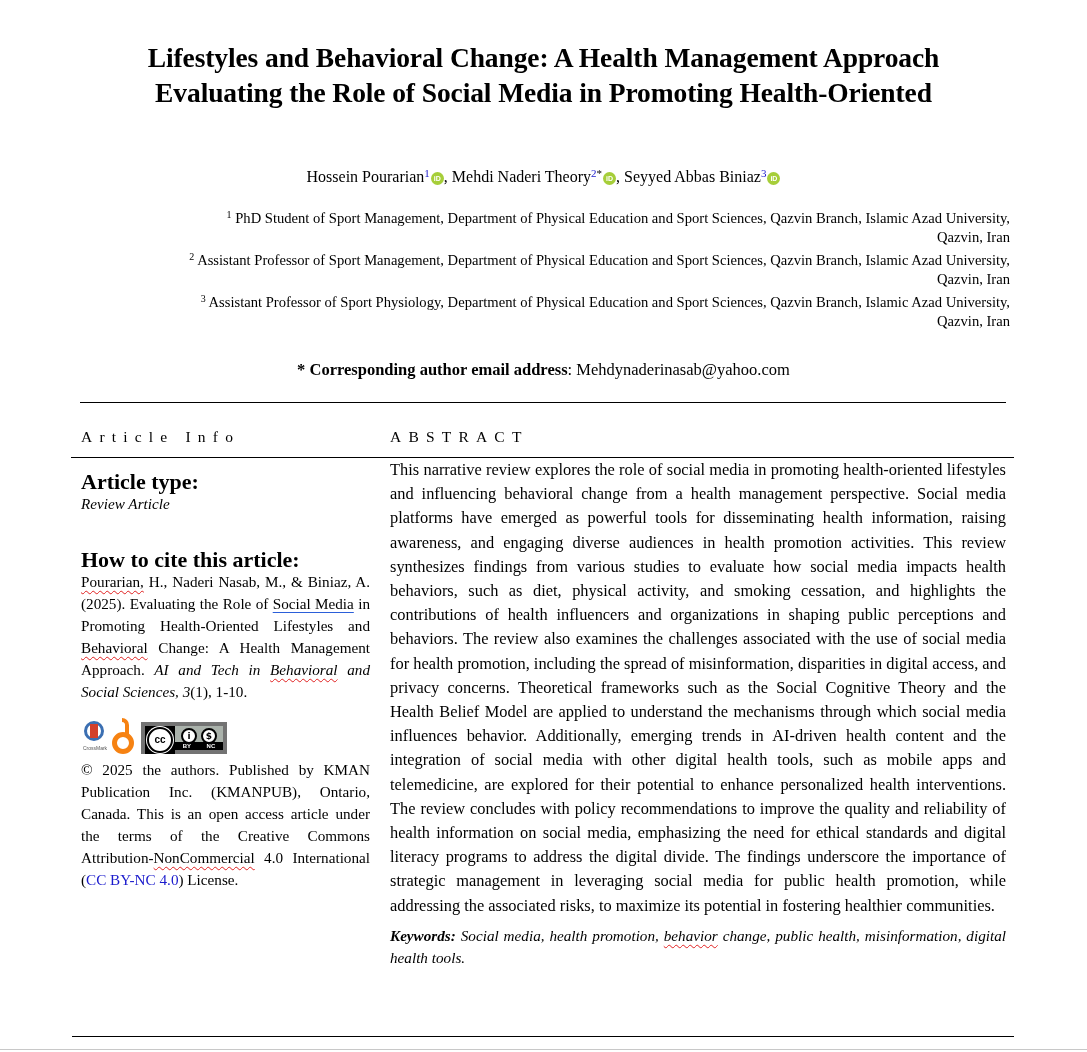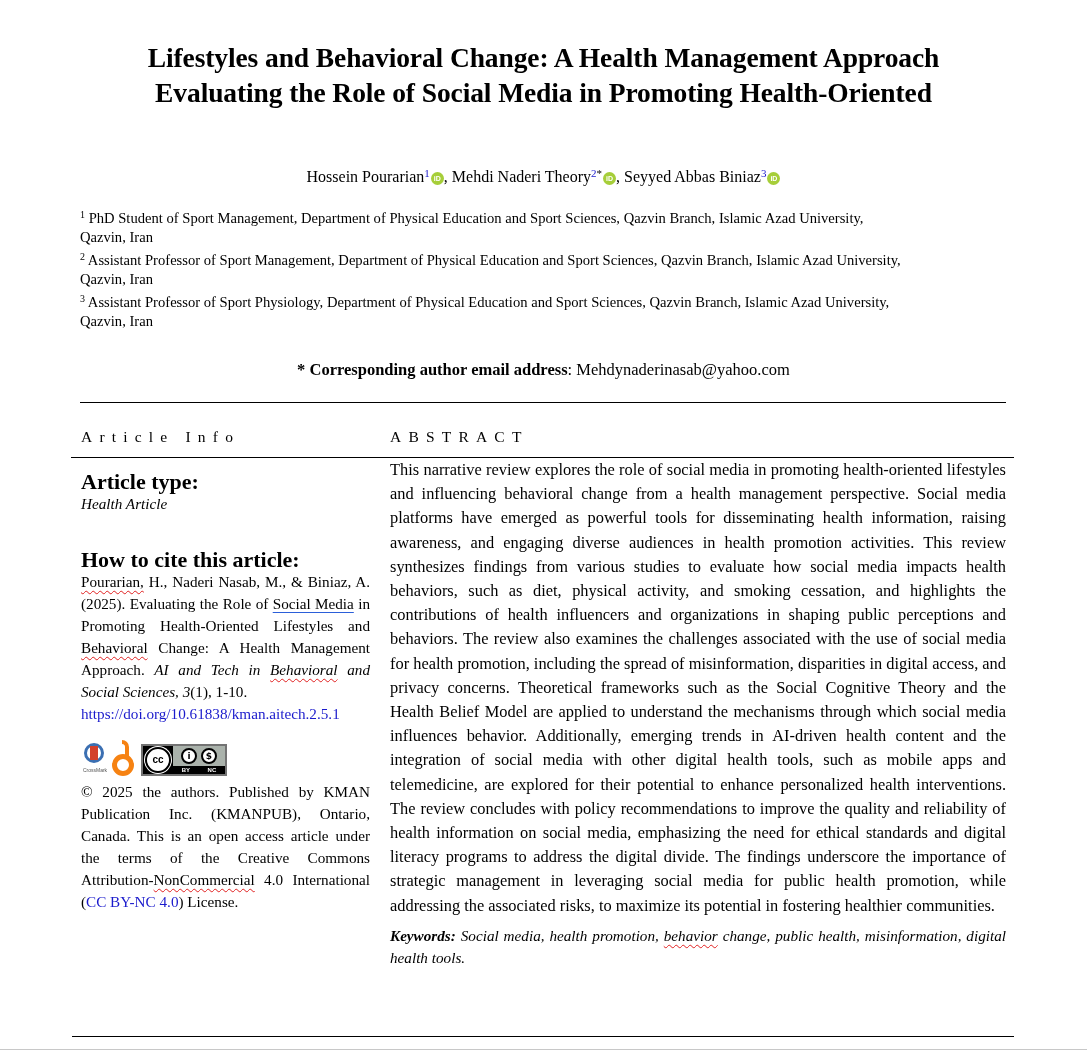--- a/index.html
+++ b/index.html
@@ -15,21 +15,21 @@
     position: absolute; left: 0; width: 1087px; top: 162px; text-align: center; font-size: 16px; line-height: 22px;
   }
   .authors sup { color: #1a1acc; font-size: 11px; vertical-align: 5px; }
   .authors .star { color: #000; }
   .orcid {
     display: inline-block; width: 13px; height: 13px; border-radius: 50%; background: #a6ce39;
     color: #fff; font-family: "Liberation Sans", sans-serif; font-size: 7px; font-weight: bold;
     line-height: 13px; text-align: center; vertical-align: 1px; margin-left: 1px;
   }
   .affils {
-    position: absolute; left: 80px; width: 930px; top: 205px; text-align: left; font-size: 14.6px; line-height: 19px;
+    position: absolute; left: 80px; width: 930px; top: 205px; text-align: right; font-size: 14.6px; line-height: 19px;
   }
   .affils sup { font-size: 10px; vertical-align: 5px; }
   .corr {
     position: absolute; left: 0; width: 1087px; top: 359px; text-align: center; font-size: 16.5px; line-height: 22px;
   }
   .corr b { font-weight: bold; margin-top: 7px; }
   .rule { position: absolute; height: 0; border-top: 1px solid #000; }
   .sec-head {
     position: absolute; top: 427px; font-size: 15.5px; letter-spacing: 7.2px; line-height: 20px;
   }
@@ -62,21 +62,21 @@
   }
   .oa .shackle {
     position: absolute; left: 4px; top: 0; width: 14px; height: 16px; border: 4px solid #f68212;
     border-bottom: none; border-radius: 9px 9px 0 0; box-sizing: border-box; clip-path: inset(0 0 0 50%);
   }
   .oa .body {
     position: absolute; left: 1px; top: 14px; width: 22px; height: 22px; border-radius: 50%;
     border: 5px solid #f68212; box-sizing: border-box; background: #fff;
   }
   .cc {
-    width: 86px; height: 32px; background: #aab2ab; border: 2px solid #737373; box-sizing: border-box;
+    width: 86px; height: 32px; background: #aab2ab; border: 4px solid #737373; box-sizing: border-box;
     display: flex; align-items: flex-start; position: relative;
   }
   .cc .cc-logo {
     width: 30px; height: 28px; background: #000; display: flex; align-items: center; justify-content: center;
   }
   .cc .cc-logo span {
     width: 22px; height: 22px; border-radius: 50%; background: #fff; border: 2px solid #000; box-shadow: 0 0 0 1px #fff;
     font-family: "Liberation Sans", sans-serif; font-weight: bold; font-size: 10px; line-height: 22px; text-align: center; color: #000;
   }
   .cc .cc-right { flex: 1; display: flex; flex-direction: column; align-items: center; }
@@ -122,25 +122,24 @@
 
 <div class="rule" style="left:80px; width:926px; top:402px;"></div>
 
 <div class="sec-head" style="left:81px;">Article Info</div>
 <div class="sec-head" style="left:390px;">ABSTRACT</div>
 
 <div class="rule" style="left:71px; width:943px; top:457px;"></div>
 
 <div class="left-col">
   <div class="lbl">Article type:</div>
-  <div class="it">Health Article</div>
+  <div class="it">Review Article</div>
   <div style="height:22px"></div>
   <div class="lbl">How to cite this article:</div>
   <div class="just"><span class="squig">Pourarian,</span><span> H., Naderi Nasab, M., &amp; Biniaz, A. (2025). Evaluating the Role of </span><span class="blueul">Social Media</span><span> in Promoting Health-Oriented Lifestyles and </span><span class="squig">Behavioral</span><span> Change: A Health Management Approach. </span><i>AI and Tech in </i><i class="squig">Behavioral</i><i> and Social Sciences,</i> <i>3</i><span>(1), 1-10.</span></div>
-  <div class="link">https://doi.org/10.61838/kman.aitech.2.5.1</div>
 
   <div class="badges">
     <div class="crossmark">
       <div class="ring"></div>
       <div class="flag"></div>
       <div class="cm-text"><span>CrossMark</span></div>
     </div>
     <div class="oa">
       <div class="shackle"></div>
       <div class="body"></div>

